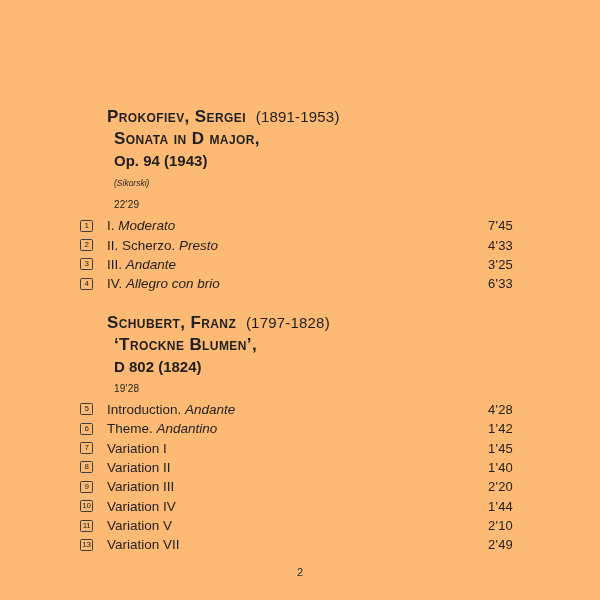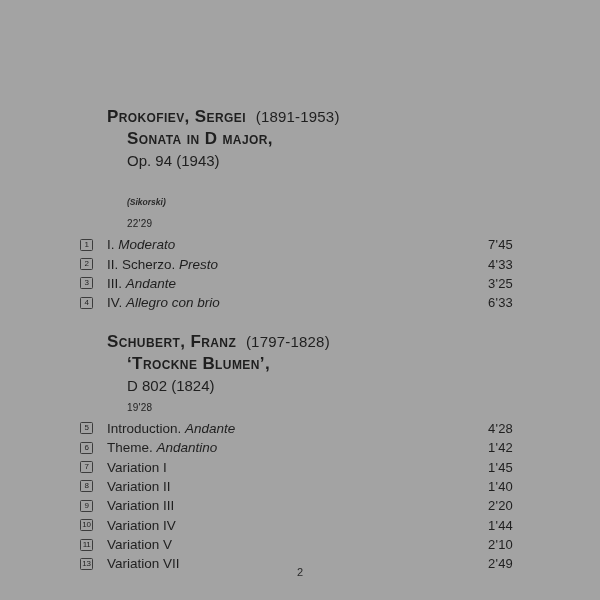--- a/index.html
+++ b/index.html
@@ -1,21 +1,21 @@
 <!DOCTYPE html>
 <html><head>
 <meta charset="utf-8">
 <style>
   html, body { margin: 0; padding: 0; background: #e8e8e8; }
   .page {
     position: relative;
     width: 600px;
     height: 600px;
     margin: 0 auto;
-    background: #a3a3a3;
+    background: #fdba74;
     color: #1f1f1f;
     font-family: "Liberation Sans", sans-serif;
     overflow: hidden;
   }
   .content {
     position: absolute;
     left: 80px;
     top: 106px;
     width: 433px; 
   }
@@ -36,31 +36,30 @@
   .title-line {
     display: flex;
     align-items: baseline;
     font-size: 17px;
     font-weight: 700;
     line-height: 22px;
     white-space: nowrap;
     flex-direction: column;
   }
   .title-rest {
-    font-weight: 400;
+    font-weight: 700;
     font-size: 15px;
-    margin-left: 20px;
+    margin-left: 7px;
   }
   .publisher {
-    font-weight: 700;
+    font-weight: 400;
     font-style: italic;
     font-size: 8.5px;
     margin-left: 7px;
     color: #2a2a2a;
-    margin-top: 19px;
   }
   .spacer { flex: 1; }
   .work-duration {
     font-size: 10px;
     font-weight: 400;
     letter-spacing: 0.2px;
   }
   .track {
     display: flex;
     align-items: center;

